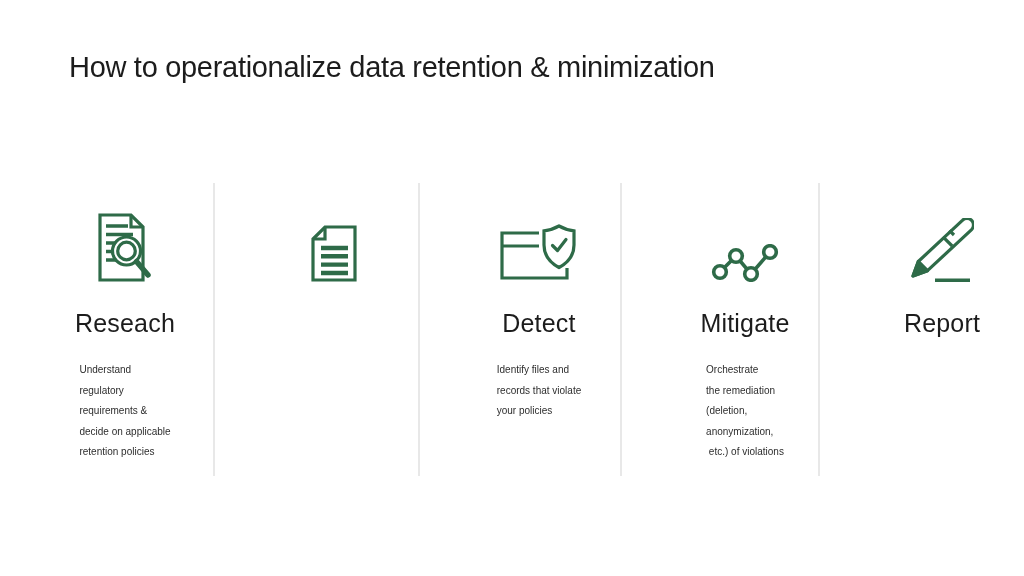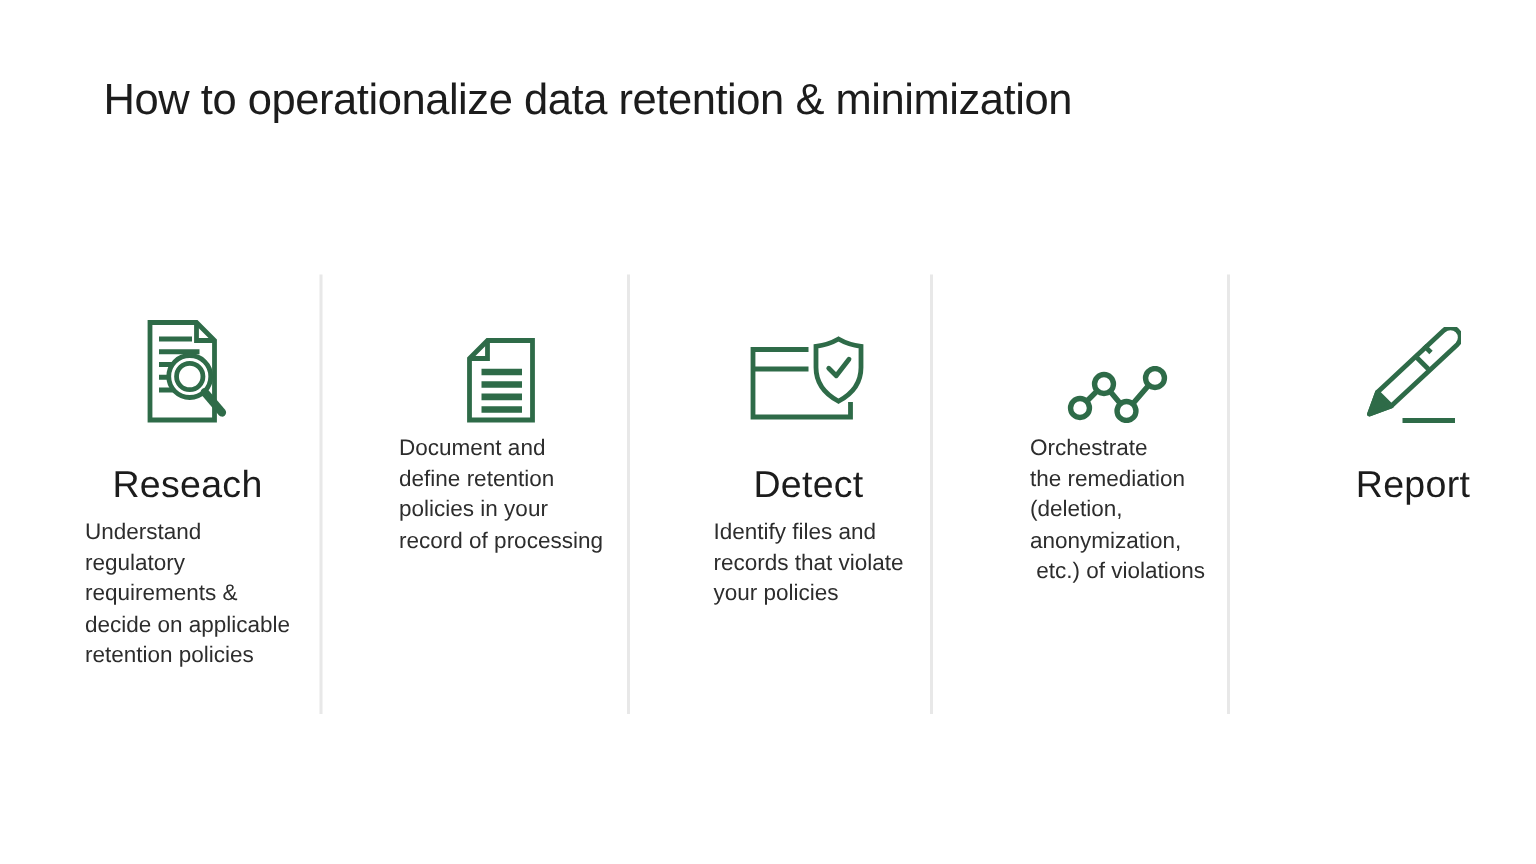--- a/index.html
+++ b/index.html
@@ -51,22 +51,22 @@
   }
   .step-title {
     margin-top: 26px;
     font-size: 25px;
     font-weight: 400;
     letter-spacing: 0.2px;
     line-height: 1.2;
     color: var(--title-text);
   }
   .step-desc {
-    margin-top: 7px;
-    font-size: 15px;
+    margin-top: 22px;
+    font-size: 10px;
     line-height: 20.5px;
     color: var(--body-text);
     white-space: pre-wrap;
   }
   svg { display: block; }
 </style>
 </head>
 <body>
 
 <h1 class="slide-title">How to operationalize data retention &amp; minimization</h1>
@@ -96,24 +96,20 @@
 </div>
 
 <div class="col" style="left:245px">
   <div class="icon-box">
     <svg width="46" height="57" viewBox="0 0 46 57" fill="none" stroke="currentColor" stroke-width="3.2">
       <path d="M14,2 H44 V55 H2 V14 Z"></path>
       <path d="M14,2 V14 H2"></path>
       <path d="M10,23 H37 M10,31.3 H37 M10,39.6 H37 M10,48 H37" stroke-width="4.4"></path>
     </svg>
   </div>
-  <p class="step-desc">Document and
-define retention
-policies in your
-record of processing</p>
 </div>
 
 <div class="col" style="left:450px">
   <div class="icon-box">
     <svg width="78" height="58" viewBox="0 0 78 58" fill="none" stroke="currentColor" stroke-width="3.2">
       <path d="M39,9 H2 V54 H67 V44"></path>
       <path d="M2,22 H39"></path>
       <path d="M59,2 C63.5,4.6 68.5,6.2 74,6.9 V21 C74,31.8 68.2,38.6 59,43.5 C49.8,38.6 44,31.8 44,21 V6.9 C49.5,6.2 54.5,4.6 59,2 Z"></path>
       <path d="M52.5,21.5 L57.5,26.5 L66,15.5" stroke-linecap="round" stroke-linejoin="round"></path>
     </svg>
@@ -127,20 +123,21 @@
 <div class="col" style="left:656px">
   <div class="icon-box">
     <svg width="68" height="38" viewBox="0 0 68 38" fill="none" stroke="currentColor" stroke-width="3.6">
       <path d="M9,28 L25,12 L40,30 L59,8"></path>
       <circle cx="9" cy="28" r="6.3" fill="#ffffff"></circle>
       <circle cx="25" cy="12" r="6.3" fill="#ffffff"></circle>
       <circle cx="40" cy="30" r="6.3" fill="#ffffff"></circle>
       <circle cx="59" cy="8" r="6.3" fill="#ffffff"></circle>
     </svg>
   </div>
+  <h2 class="step-title">Mitigate</h2>
   <p class="step-desc">Orchestrate
 the remediation
 (deletion,
 anonymization,
  etc.) of violations</p>
 </div>
 
 <div class="col" style="left:853px">
   <div class="icon-box">
     <svg width="64" height="64" viewBox="0 0 64 64" fill="none" stroke="currentColor" stroke-width="3.2" stroke-linejoin="round">

